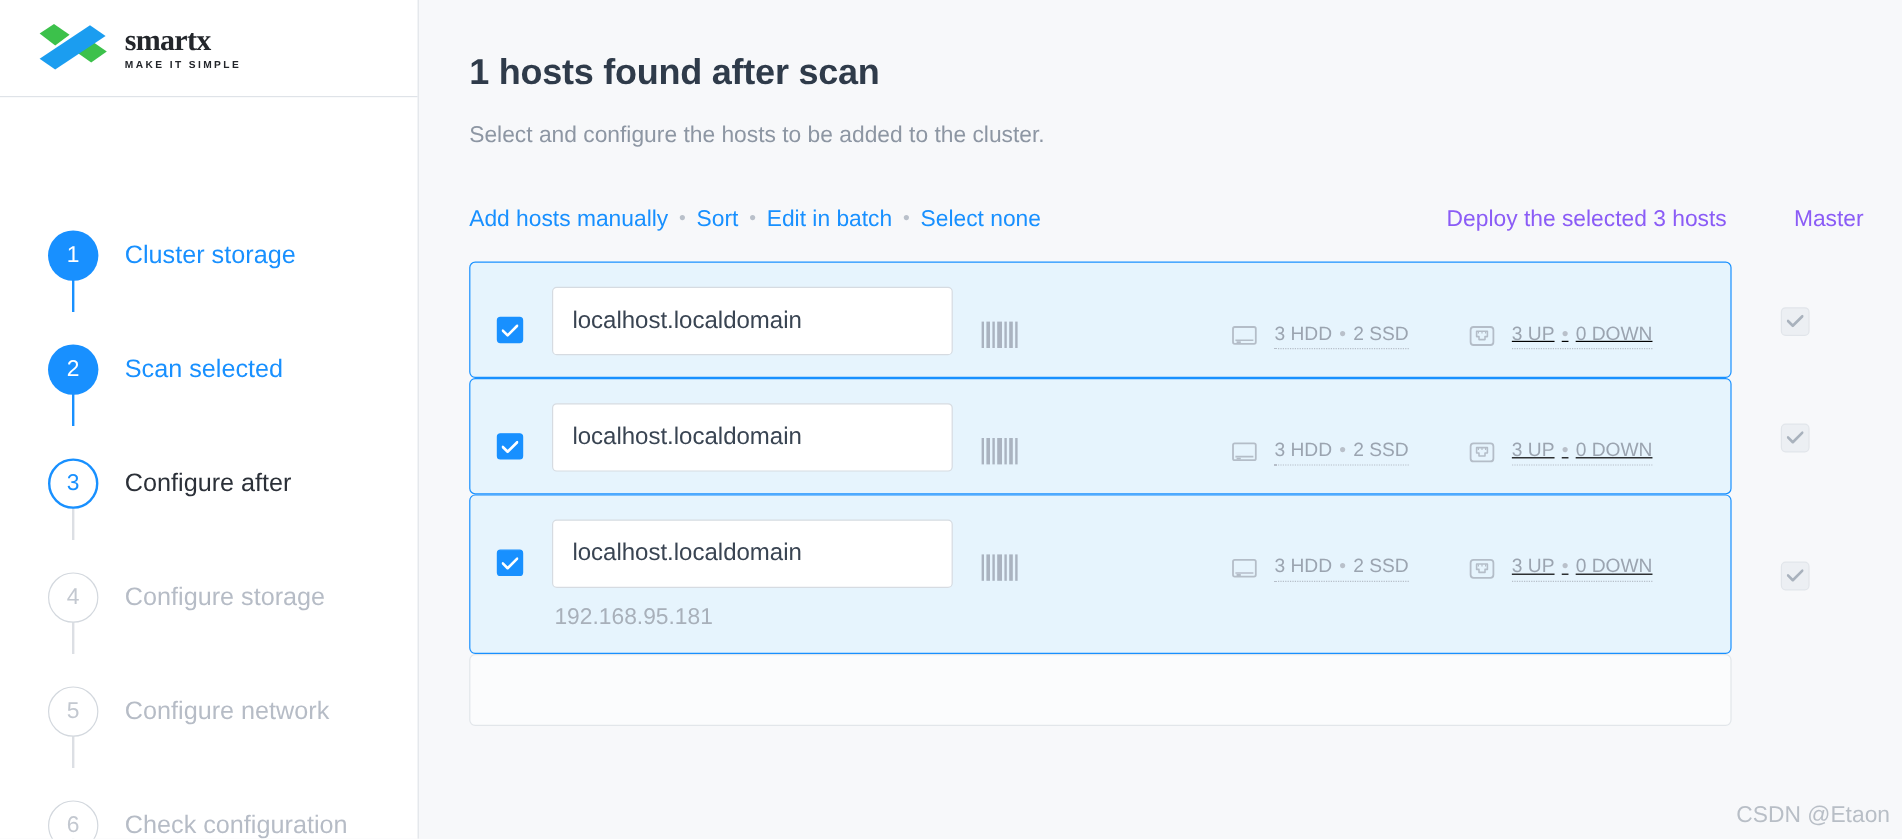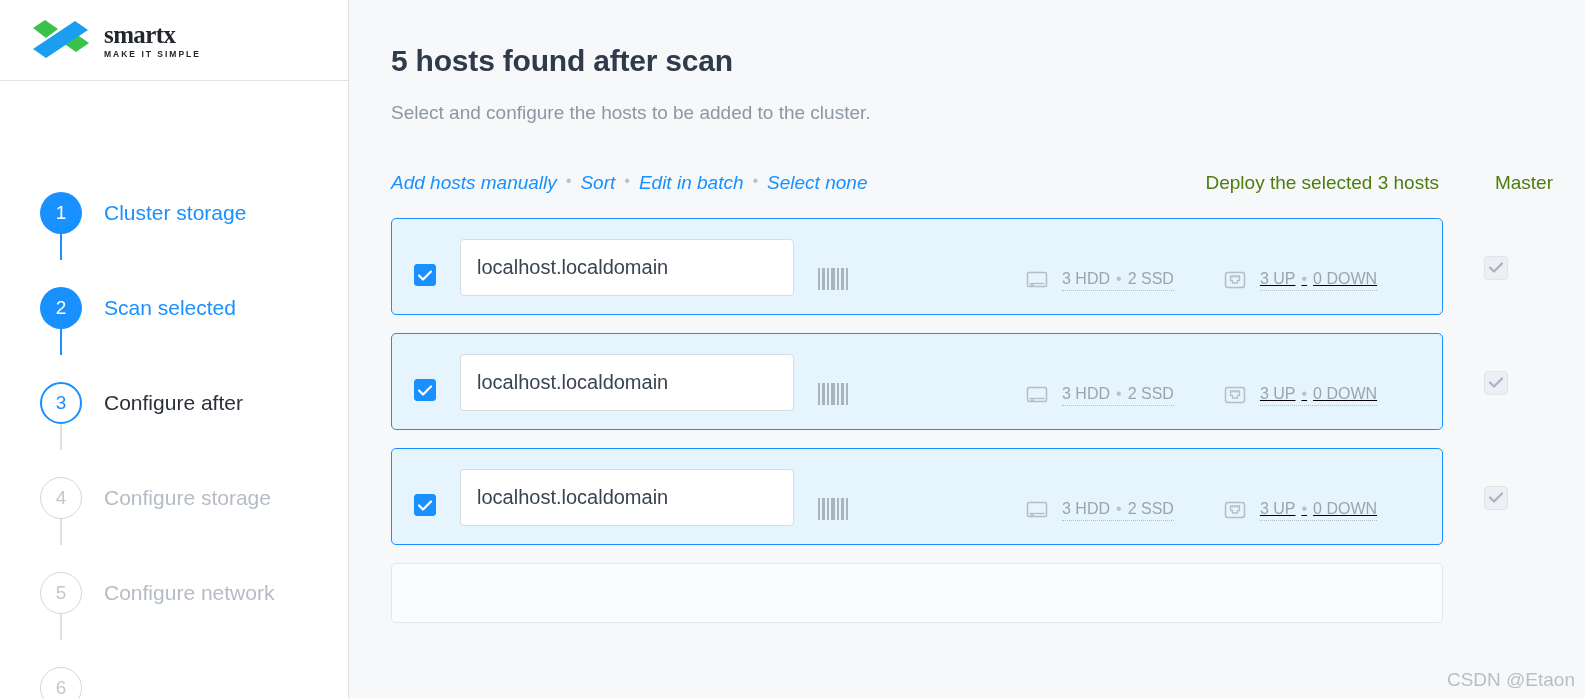--- a/index.html
+++ b/index.html
@@ -154,57 +154,55 @@
 
   .toolbar {
     margin-top: 48px;
     display: flex;
     align-items: baseline;
     height: 26px;
   }
 
   .links {
     display: flex;
-    align-items: flex-start;
+    align-items: center;
     font-size: 19px;
-    font-style: italic;
   }
   .links a {
     color: #1890ff;
     text-decoration: none;
     cursor: pointer;
   }
   .dot-sep {
     color: #b9c0ca;
     margin: 0 9px;
     font-size: 16px;
   }
 
   .toolbar-right {
     margin-left: auto;
     display: flex;
     align-items: baseline;
-    color: #4d7c0f;
+    color: #8b5cf6;
     font-size: 19px;
     padding-right: 32px;
   }
   .deploy-label { margin-right: 56px; }
   .master-label { }
 
   
   .host-list {
     margin-top: 20px;
     position: relative;
   }
 
   .host-row {
     display: flex;
     align-items: center;
     position: relative;
-    margin-bottom: 18px;
   }
 
   .host-card {
     width: 1052px;
     border-radius: 5px;
     padding: 20px 0 18px 0;
     display: flex;
     align-items: flex-start;
     position: relative;
     flex: 0 0 1052px;
@@ -389,27 +387,28 @@
         <div class="step-label">Configure storage</div>
       </div>
 
       <div class="step todo">
         <div class="step-circle">5</div>
         <div class="step-label">Configure network</div>
       </div>
 
       <div class="step todo">
         <div class="step-circle">6</div>
+        <div class="step-label">Check configuration</div>
       </div>
     </nav>
   </aside>
 
   <section class="main">
 
-    <h1 class="page-title">5 hosts found after scan</h1>
+    <h1 class="page-title">1 hosts found after scan</h1>
     <p class="page-subtitle">Select and configure the hosts to be added to the cluster.</p>
 
     <div class="toolbar">
       <div class="links">
         <a href="#">Add hosts manually</a>
         <span class="dot-sep">•</span>
         <a href="#">Sort</a>
         <span class="dot-sep">•</span>
         <a href="#">Edit in batch</a>
         <span class="dot-sep">•</span>
@@ -531,20 +530,21 @@
 
       <div class="host-row">
         <div class="host-card selected">
           <div class="checkbox checked">
             <svg width="14" height="11" viewBox="0 0 14 11" xmlns="http://www.w3.org/2000/svg">
               <polyline points="1,5.5 5,9.5 13,1.5" fill="none" stroke="#ffffff" stroke-width="2.2" stroke-linecap="round" stroke-linejoin="round"></polyline>
             </svg>
           </div>
           <div class="name-block">
             <input class="name-input" type="text" value="localhost.localdomain" style="">
+            <div class="host-ip">192.168.95.181</div>
           </div>
           <div class="barcode">
             <i style="width:2px"></i>
               <i style="width:3px"></i>
               <i style="width:2px"></i>
               <i style="width:4px"></i>
               <i style="width:2px"></i>
               <i style="width:3px"></i>
               <i style="width:2px"></i>
           </div>

